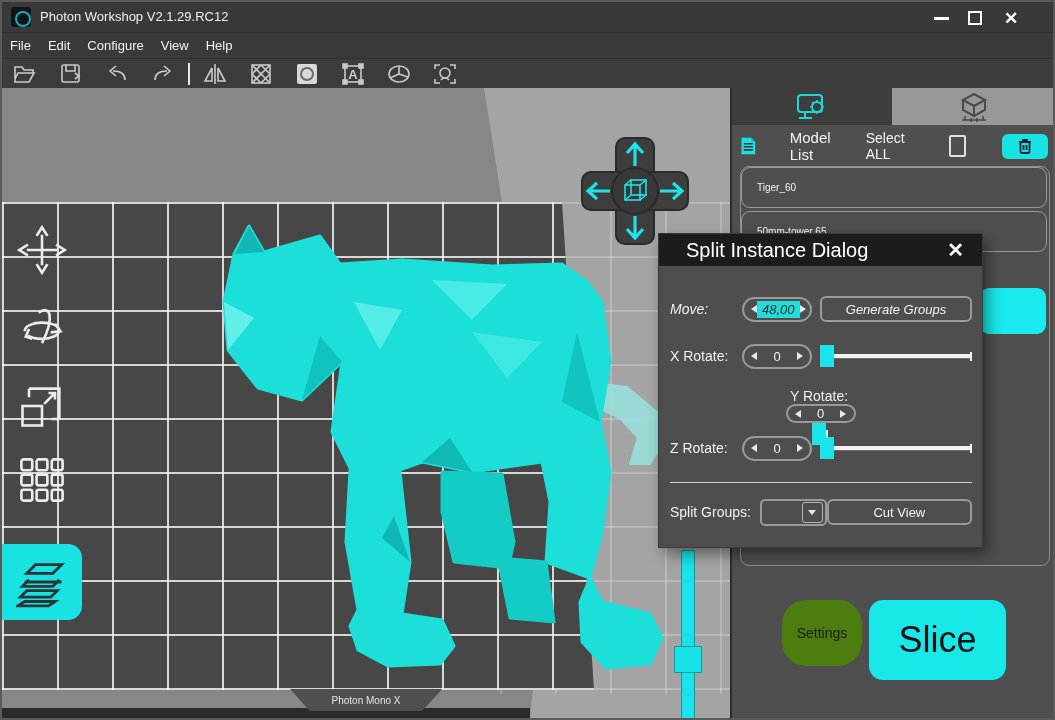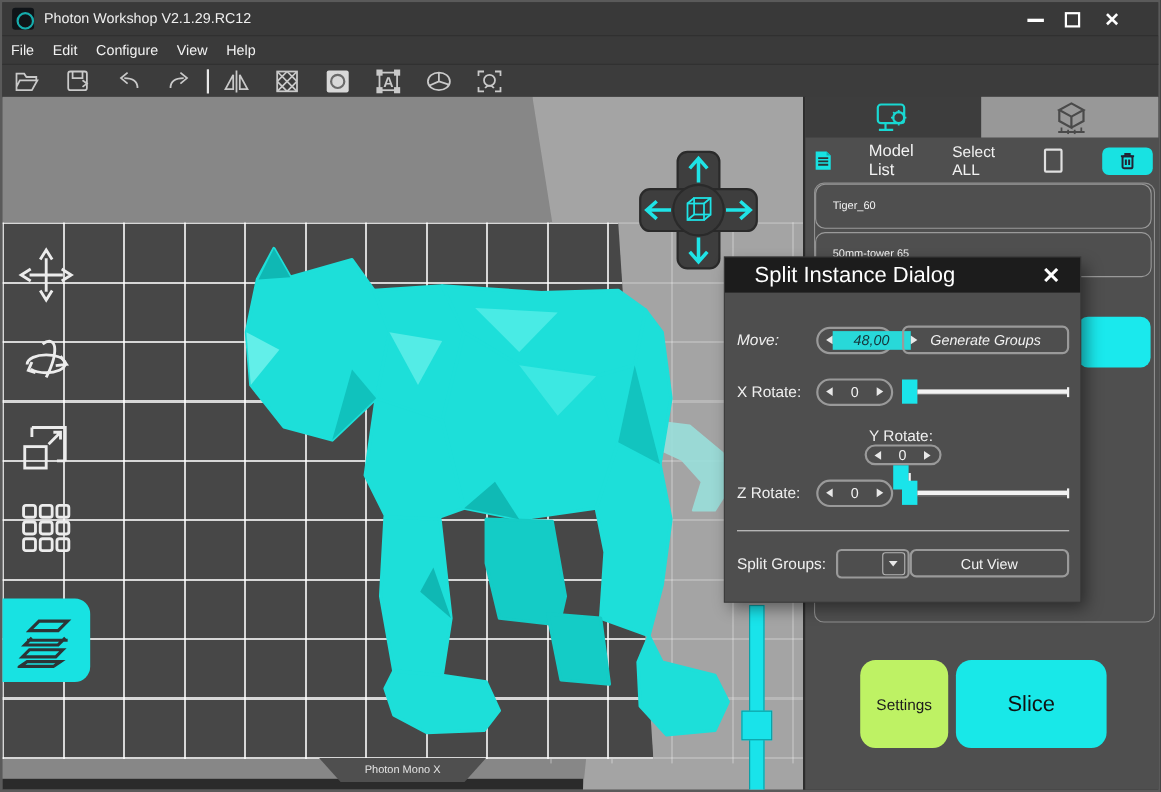--- a/index.html
+++ b/index.html
@@ -70,38 +70,38 @@
   .selectall{font-size:14px;color:#f2f2f2;margin-left:auto;margin-right:8px;}
   .checkbox{width:18px;height:18px;border:2px solid #e0e0e0;border-radius:2px;background:transparent;margin-right:12px;}
   .trash-btn{width:60px;height:25px;background:#18e2e2;border-radius:6px;display:flex;align-items:center;justify-content:center;}
 
   .mlist-box{left:8px;top:78px;width:308px;height:398px;border:1px solid #8f8f8f;border-radius:9px;}
   .mlist-item{left:0px;width:306px;height:41px;border:1px solid #9a9a9a;border-radius:9px;display:flex;align-items:center;box-sizing:border-box;}
   .mlist-item span{font-size:10px;color:#f3f3f3;margin-left:15px;}
   .item0{top:0px;} .item1{top:44px;}
   .accent-chip{left:248px;top:200px;width:66px;height:46px;background:#1ae9ed;border-radius:9px;}
 
-  .settings-btn{left:50px;top:512px;width:80px;height:80px;background:#bef264;border-radius:14px;
+  .settings-btn{left:50px;top:512px;width:80px;height:66px;background:#4d7c0f;border-radius:24px;
     display:flex;align-items:center;justify-content:center;font-size:14px;color:#1c1c1c;}
   .slice-btn{left:137px;top:512px;width:137px;height:80px;background:#18e8e8;border-radius:14px;
-    display:flex;align-items:center;justify-content:center;font-size:20px;color:#111;}
+    display:flex;align-items:center;justify-content:center;font-size:36px;color:#111;}
 
   
   .dialog{left:657px;top:232px;width:323px;height:313px;background:#4e4e4e;
     box-shadow:0 0 0 1px #3a3a3a,5px 7px 14px rgba(0,0,0,.45);}
   .dlg-header{left:0;top:0;width:100%;height:32px;background:#1c1c1c;display:flex;align-items:center;}
   .dlg-title{font-size:20px;color:#fff;margin-left:27px;}
   .dlg-close{margin-left:auto;margin-right:18px;font-size:20px;font-weight:bold;color:#fff;}
   .dlg-row{left:0;width:100%;height:28px;display:flex;align-items:center;}
   .row-move{top:61px;font-style:italic;} .row-x{top:108px;} .row-y{top:154px;flex-direction:column;} .row-z{top:200px;} .row-split{top:264px;}
   .dlg-label{font-size:14px;color:#f0f0f0;margin-left:11px;width:72px;}
   .spinner{width:70px;height:25px;border:2px solid #9a9a9a;border-radius:13px;display:flex;align-items:center;
     justify-content:space-between;box-sizing:border-box;padding:0 7px;margin-left:0px;}
   .spin-val{font-size:13px;color:#f2f2f2;}
-  .spin-val.selected{background:#28d9d9;color:#15353a;padding:1px 19px;}
+  .spin-val.selected{background:#28d9d9;color:#15353a;padding:1px 5px;}
   .arr-l{width:0;height:0;border-top:4px solid transparent;border-bottom:4px solid transparent;border-right:6px solid #e8e8e8;}
   .arr-r{width:0;height:0;border-top:4px solid transparent;border-bottom:4px solid transparent;border-left:6px solid #e8e8e8;}
   .dlg-btn{width:152px;height:26px;border:2px solid #9a9a9a;border-radius:6px;display:flex;align-items:center;
     justify-content:center;font-size:13px;color:#f2f2f2;box-sizing:border-box;margin-left:auto;margin-right:10px;}
   .slider{display:flex;align-items:center;margin-left:8px;flex:1;margin-right:10px;}
   .slider-handle{width:14px;height:22px;background:#1ae4ea;}
   .slider-track{flex:1;height:4px;background:#f2f2f2;border-bottom:1px solid #6a6a6a;}
   .slider-end{width:2px;height:9px;background:#f2f2f2;}
   .dlg-sep{left:11px;top:248px;width:302px;height:1px;background:#cfcfcf;}
   .dropdown{width:70px;height:27px;border:2px solid #9a9a9a;border-radius:5px;box-sizing:border-box;display:flex;align-items:center;}

